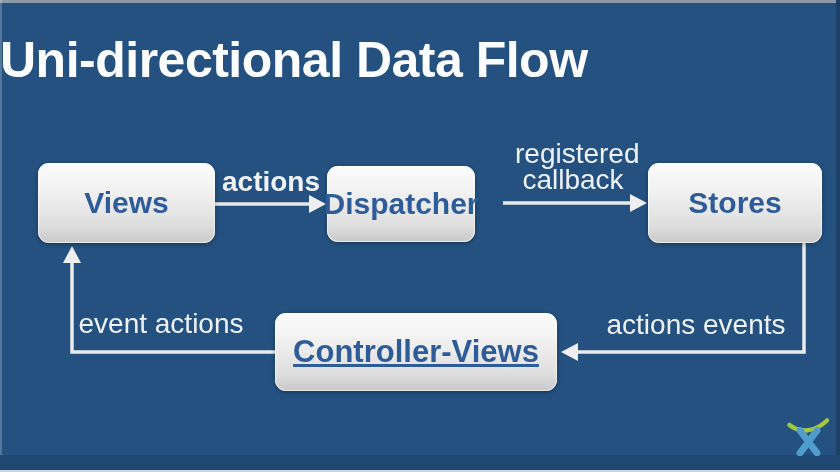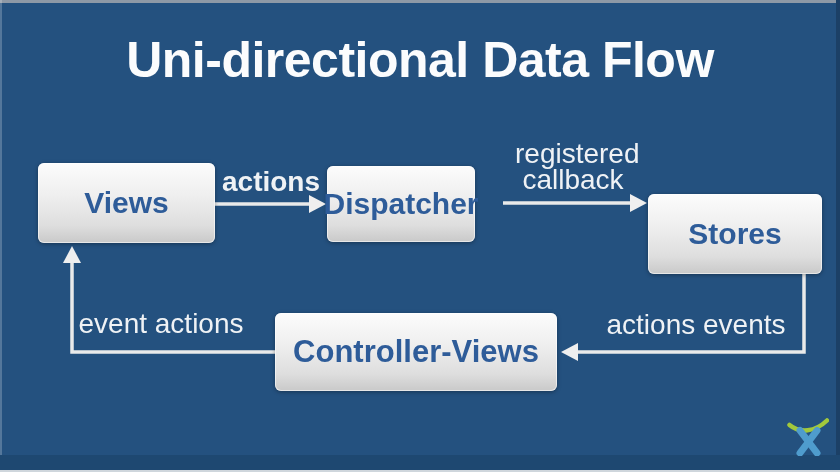--- a/index.html
+++ b/index.html
@@ -9,35 +9,35 @@
     font-family:"Liberation Sans", sans-serif;
   }
   .top-strip  { position:absolute; top:0; left:0; right:0; height:3px; background:#8E99A6; }
   .left-edge  { position:absolute; top:0; left:0; bottom:0; width:2px; background:rgba(255,255,255,0.22); }
   .right-edge { position:absolute; top:0; right:0; bottom:0; width:4px; background:#1C4066; }
   .bottom-dark  { position:absolute; left:0; right:0; bottom:2px; height:15px; background:#1E4871; }
   .bottom-strip { position:absolute; left:0; right:0; bottom:0; height:2px; background:#CFD6DC; }
 
   .title {
     position:absolute; top:31px; left:0; width:100%;
-    text-align:center; color:#FBFCFD;
+    color:#FBFCFD;
     font-size:50px; line-height:58px; font-weight:bold; letter-spacing:-0.5px;
   }
 
   .node {
     position:absolute; display:flex; align-items:center; justify-content:center;
     background:linear-gradient(180deg,#FCFCFC 0%,#EFEFEF 40%,#DEDEDE 78%,#C9C9C9 100%);
     color:#2E5C99; font-weight:bold; font-size:30px;
-    border-radius:6px;
+    border-radius:11px;
     box-shadow:0 1px 4px rgba(0,0,0,0.35), inset 0 0 0 1px rgba(255,255,255,0.55);
   }
   #node-views            { left:38px;  top:163px; width:177px; height:80px; }
   #node-dispatcher       { left:327px; top:166px; width:148px; height:76px; }
-  #node-stores           { left:648px; top:163px; width:174px; height:80px;margin-top:31px; }
-  #node-controller-views { left:275px; top:313px; width:282px; height:78px; font-size:31px; }
+  #node-stores           { left:648px; top:163px; width:174px; height:80px; }
+  #node-controller-views { left:275px; top:313px; width:282px; height:78px; font-size:31px;text-decoration:underline; }
 
   .edge-label {
     position:absolute; color:#EFF2F5; font-size:28px; text-align:center;
     line-height:26px;
   }
   #label-actions             { left:213px; top:169px; width:116px;font-weight:bold; }
   #label-registered-callback { left:515px; top:141px; width:116px; }
   #label-change-events       { left:598px; top:312px; width:196px; }
   #label-event-handlers      { left:72px;  top:311px; width:178px; }
 

